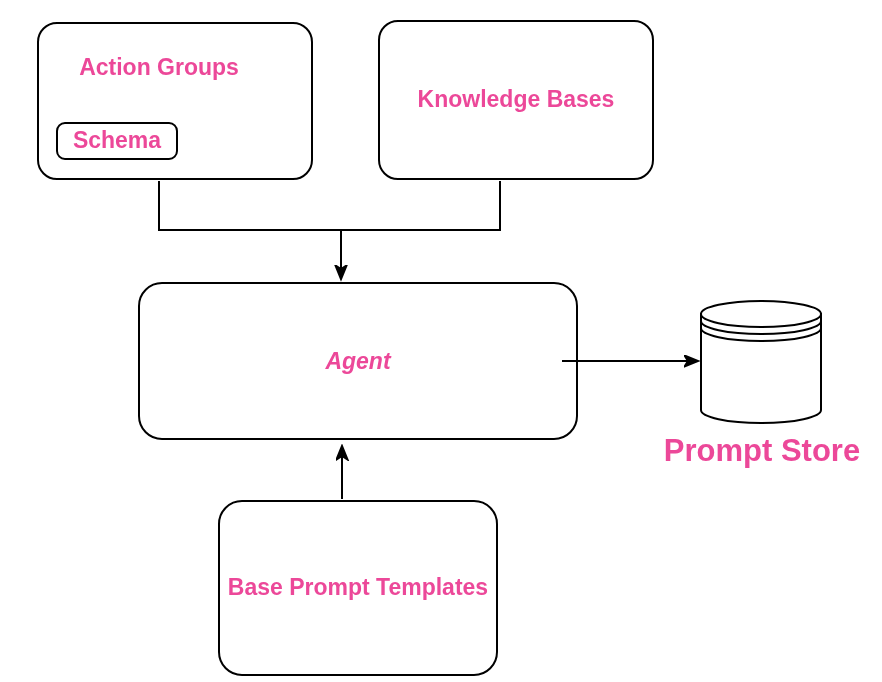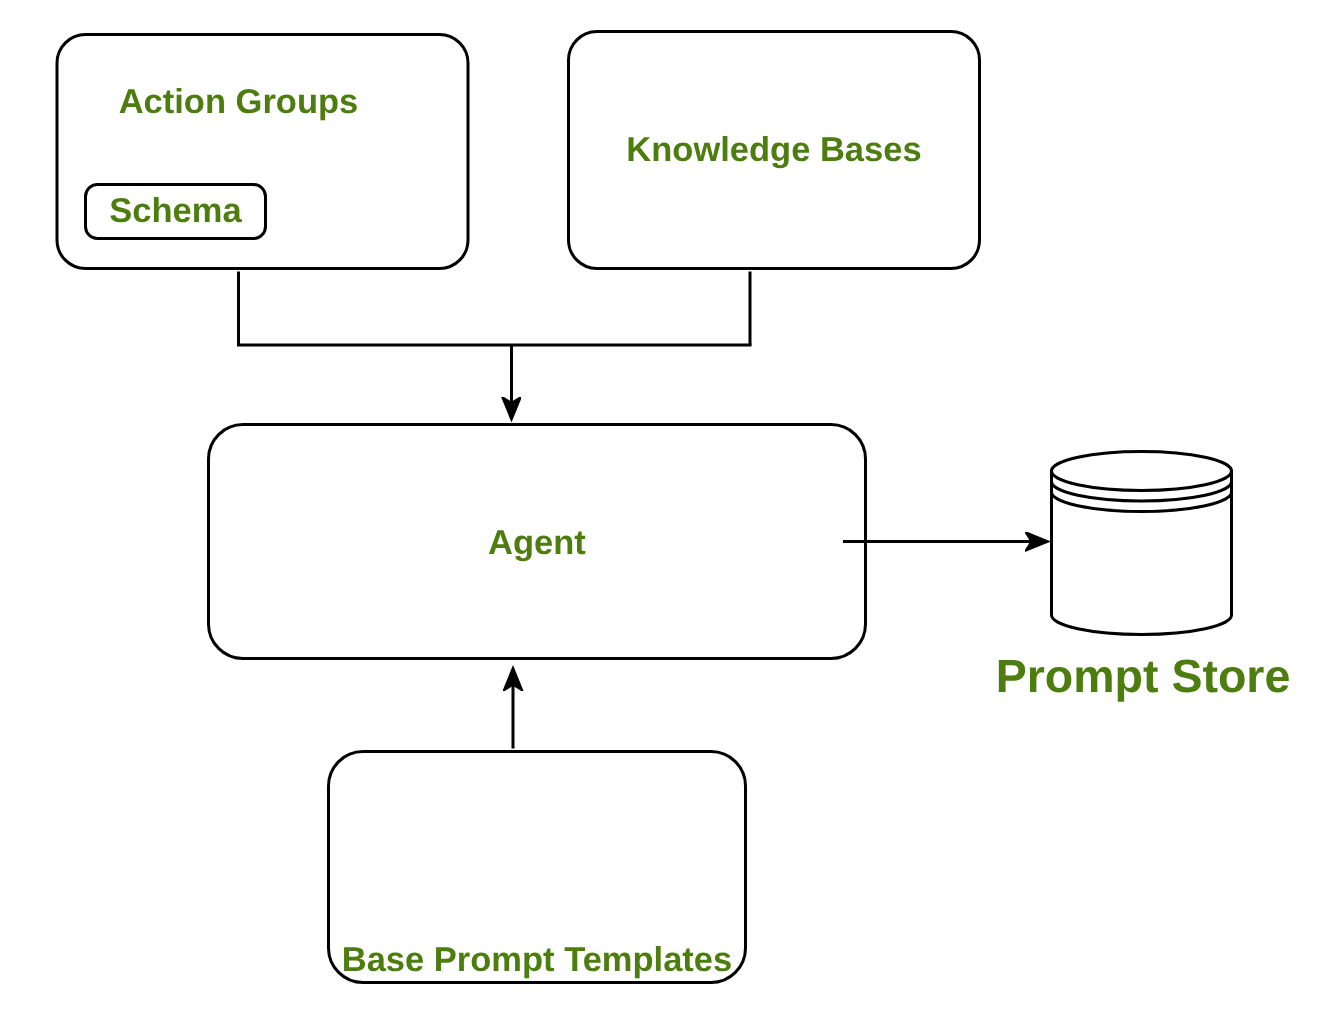--- a/index.html
+++ b/index.html
@@ -6,21 +6,21 @@
     margin: 0;
     padding: 0;
     background: #ffffff;
   }
   #canvas {
     position: relative;
     width: 882px;
     height: 682px;
     background: #ffffff;
     font-family: "Liberation Sans", sans-serif;
-    color: #4d7c0f;
+    color: #ec4899;
     overflow: hidden;
   }
   .node {
     position: absolute;
     box-sizing: border-box;
     border: 2px solid #000000;
     background: #ffffff;
     display: flex;
     align-items: center;
     justify-content: center;
@@ -50,24 +50,24 @@
   #lambda-box { left: 180px; top: 122px; width: 102px; height: 38px; }
 
   #knowledge-bases-box {
     left: 362px; top: 20px; width: 276px; height: 160px;
   }
 
   #agent-box {
     left: 122px; top: 282px; width: 440px; height: 158px;
     flex-direction: column;
   }
-  #agent-box .agent-line { line-height: 38px; }
+  #agent-box .agent-line { line-height: 38px; font-style: italic; }
 
   #base-prompt-box {
-    left: 202px; top: 500px; width: 280px; height: 156px; align-items: flex-end;
+    left: 202px; top: 500px; width: 280px; height: 176px;
   }
 
   #prompt-store-label {
     position: absolute;
     left: 662px; top: 433px; width: 200px;
     text-align: center;
     font-weight: 700;
     font-size: 31px;
   }
 

